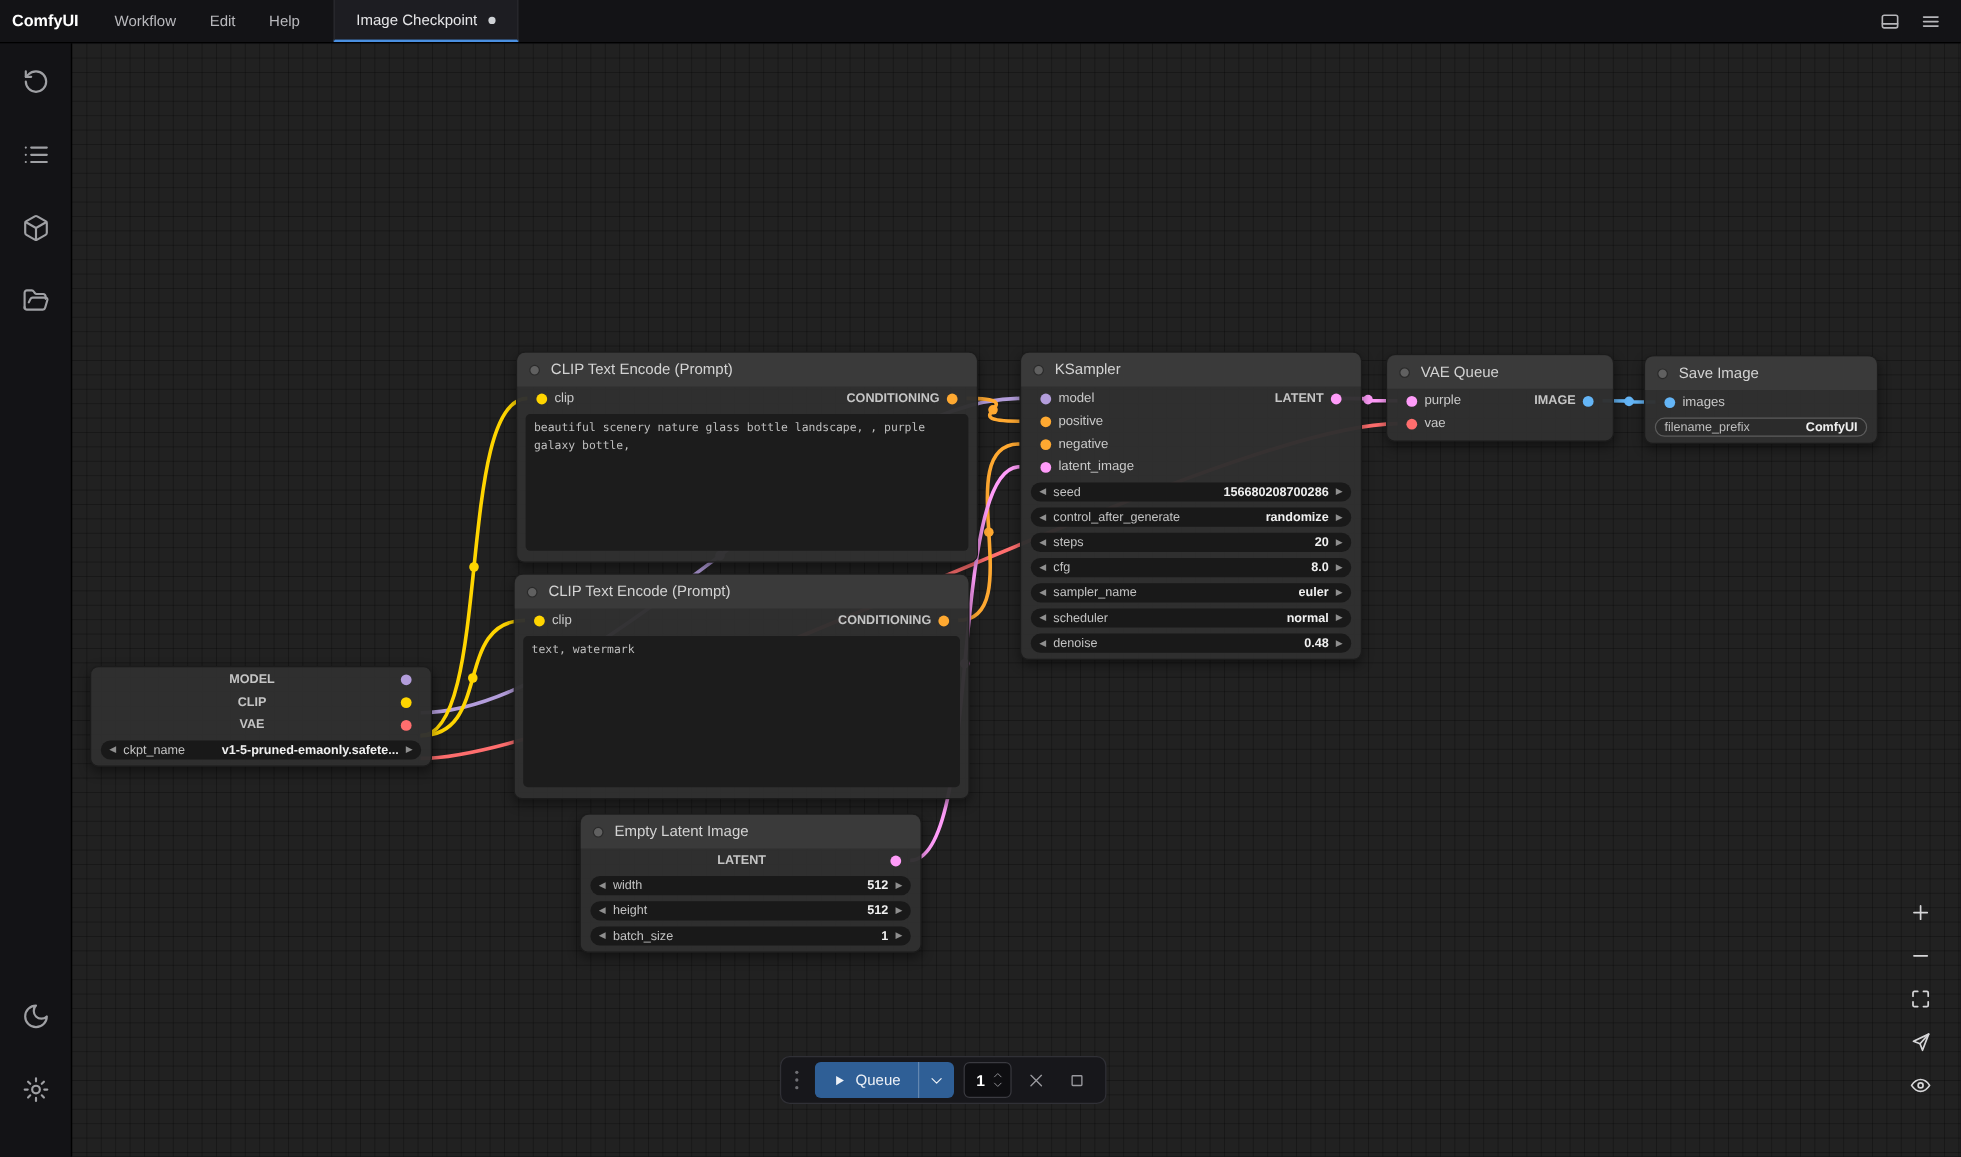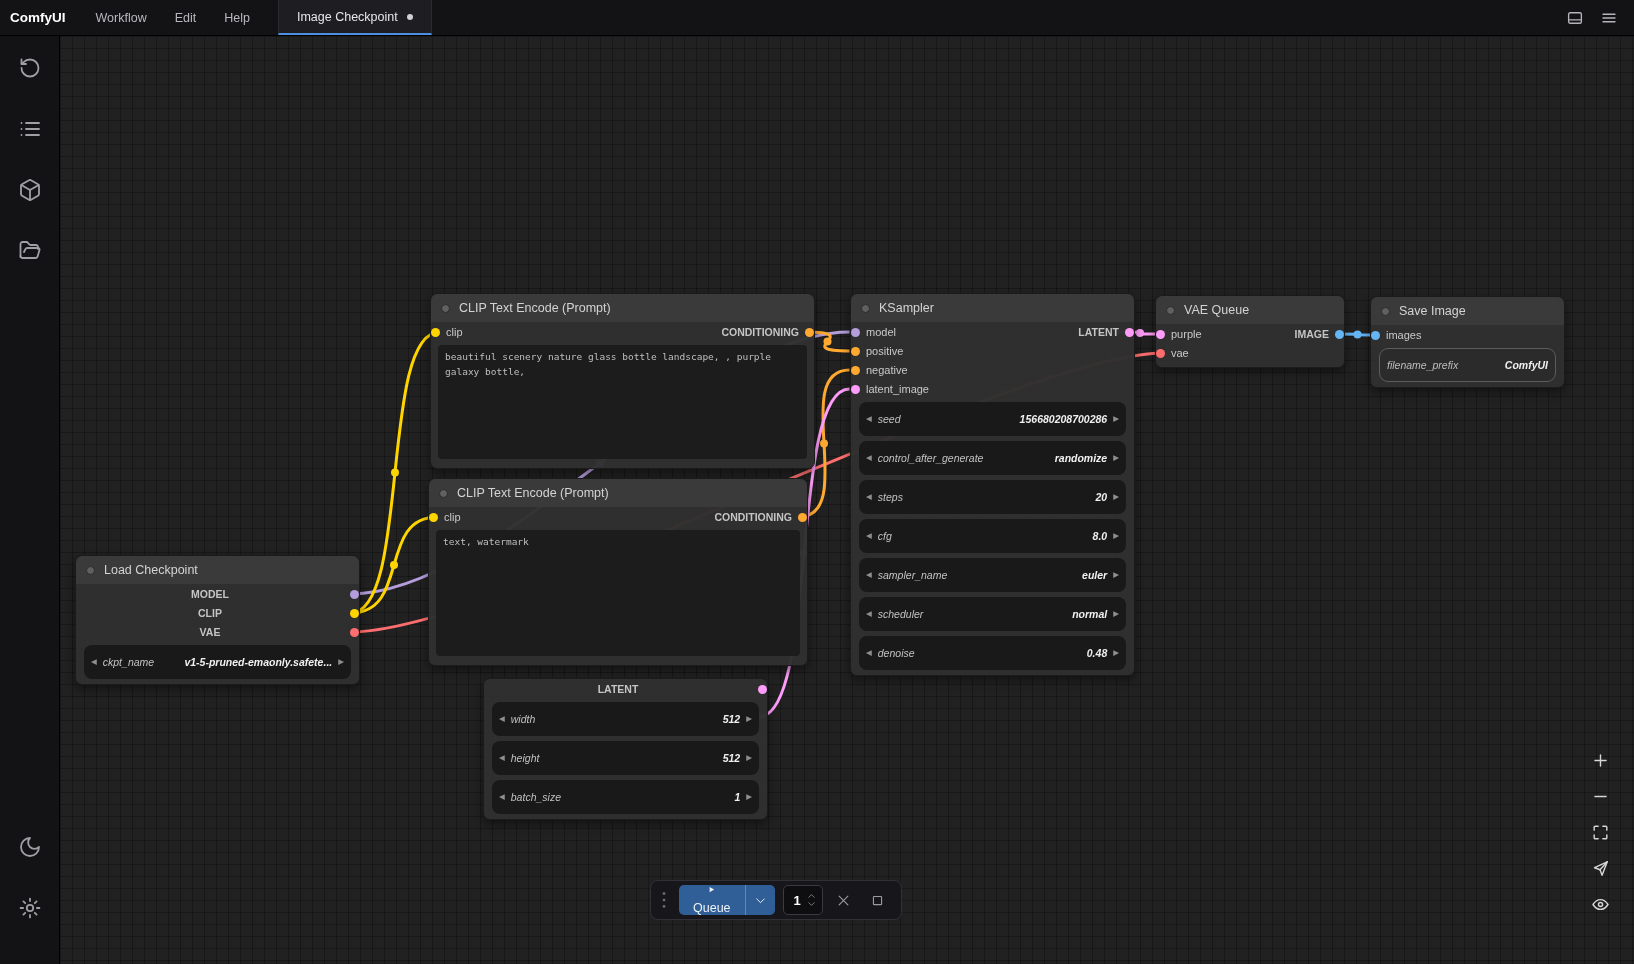--- a/index.html
+++ b/index.html
@@ -43,33 +43,33 @@
 
   
   .node { position:absolute; border-radius:7px; background:rgba(47,47,47,0.97);
     border:1px solid #1b1b1b; box-shadow:0 4px 10px rgba(0,0,0,0.45);
     color:#c8c8c8; padding-bottom:5px; }
   .node-header { height:28px; background:#3a3a3a; border-radius:7px 7px 0 0;
     display:flex; align-items:center; gap:9px; padding:0 10px; cursor:move; }
   .collapse-dot { width:9px; height:9px; border-radius:50%; background:#606060;
     border:1px solid #2a2a2a; flex:none; }
   .node-title { font-size:12.5px; color:#d3d3d3; white-space:nowrap; overflow:hidden; }
-  .slot-row { display:flex; align-items:center; height:18px; padding:0 0; margin-top:1px; }
+  .slot-row { display:flex; align-items:center; height:18px; padding:0 16px; margin-top:1px; }
   .dot { width:9px; height:9px; border-radius:50%; flex:none; }
   .slot-label { font-size:11px; color:#c9c9c9; white-space:nowrap; }
   .slot-label.in { margin-left:6px; }
   .slot-label.out { margin-left:auto; margin-right:6px; font-weight:600; font-size:10.5px; color:#c5c5c5; }
   .dot.only-out { margin-left:auto; }
   .prompt { display:block; margin:4px 7px 4px; width:calc(100% - 14px);
     background:#1c1c1c; border:none; border-radius:4px; color:#bfbfbf;
     font-family:"DejaVu Sans Mono","Liberation Mono",monospace; font-size:9.5px;
     line-height:1.55; padding:5px 7px; resize:none; outline:none; }
   .widgets { padding:4px 8px 0; display:flex; flex-direction:column; gap:5px; }
-  .widget { height:34px; background:#191919; border-radius:8px; display:flex;
-    align-items:center; padding:0 7px; gap:6px; font-size:10.5px; color:#c2c2c2; cursor:pointer;font-style:italic; }
+  .widget { height:16px; background:#191919; border-radius:8px; display:flex;
+    align-items:center; padding:0 7px; gap:6px; font-size:10.5px; color:#c2c2c2; cursor:pointer; }
   .widget .arr { color:#8f8f8f; font-size:7.5px; line-height:1; }
   .widget .wvalue { margin-left:auto; color:#f0f0f0; font-weight:700; white-space:nowrap; }
   .widget.textbox { background:#2b2b2b; border:1px solid #5c5c5c; border-radius:9px; }
   .widget.textbox .wlabel { color:#bdbdbd; }
 
   
   .queue-bar { position:absolute; left:590px; bottom:44px; z-index:5;
     display:flex; align-items:center; gap:8px; height:40px; padding:0 10px 0 6px;
     background:#17171b; border:1px solid #303036; border-radius:8px; }
   .drag-handle { color:#6f6f74; width:14px; height:22px; cursor:grab; }
@@ -177,24 +177,20 @@
         <circle cx="764" cy="407.5" r="4" fill="#FFA931"></circle>
         <path d="M 698.484375 681 C 758.484375 681 729.5 353 789.5 353" stroke="#FF9CF9" stroke-width="3" fill="none"></path>
         <circle cx="743.9921875" cy="516.9999389648438" r="4" fill="#FF9CF9"></circle>
         <path d="M 1055.5 296 C 1115.5 296 1044.5 298 1104.5 298" stroke="#FF9CF9" stroke-width="3" fill="none"></path>
         <circle cx="1080" cy="297" r="4" fill="#FF9CF9"></circle>
         <path d="M 1275.5 298 C 1335.5 298 1259.5 299 1319.5 299" stroke="#64B5F6" stroke-width="3" fill="none"></path>
         <circle cx="1297.5" cy="298.5" r="4" fill="#64B5F6"></circle>
       </svg>
     <div id="nodes">
         <div class="node" style="left: 15px; top: 519px; width: 285px;">
-          <div class="node-header">
-    <span class="collapse-dot"></span>
-    <span class="node-title">Load Checkpoint</span>
-          </div>
           <div class="slot-row">
             <span class="slot-label out">MODEL</span>
       <span class="dot only-out" style="background:#B39DDB"></span>
           </div>
           <div class="slot-row">
             <span class="slot-label out">CLIP</span>
       <span class="dot only-out" style="background:#FFD500"></span>
           </div>
           <div class="slot-row">
             <span class="slot-label out">VAE</span>
@@ -329,20 +325,24 @@
       <span class="slot-label in">images</span>
           </div>
           <div class="widgets">
             <div class="widget textbox">
           <span class="wlabel">filename_prefix</span>
           <span class="wvalue">ComfyUI</span>
             </div>
           </div>
         </div>
         <div class="node" style="left: 423px; top: 642px; width: 285px;">
+          <div class="node-header">
+    <span class="collapse-dot"></span>
+    <span class="node-title">Empty Latent Image</span>
+          </div>
           <div class="slot-row">
             <span class="slot-label out">LATENT</span>
       <span class="dot only-out" style="background:#FF9CF9"></span>
           </div>
           <div class="widgets">
             <div class="widget">
           <span class="arr">◀</span>
           <span class="wlabel">width</span>
           <span class="wvalue">512</span>
           <span class="arr">▶</span>
@@ -363,21 +363,21 @@
         </div>
       </div>
 
     <div class="queue-bar">
       <svg class="drag-handle" viewBox="0 0 14 24">
         <circle cx="7" cy="5" r="1.5" fill="currentColor"></circle>
           <circle cx="7" cy="12" r="1.5" fill="currentColor"></circle>
           <circle cx="7" cy="19" r="1.5" fill="currentColor"></circle>
       </svg>
       <div class="queue-group">
-        <button class="queue-btn" style="background: rgb(47, 95, 150); flex-direction: column;">
+        <button class="queue-btn" style="background: rgb(47, 95, 150);">
           <svg viewBox="0 0 24 24">
               <path d="M7 5l12 7-12 7z" fill="currentColor"></path>
             </svg>
           <span>Queue</span>
         </button>
         <button class="queue-dd" style="background: rgb(47, 95, 150);">
           <svg viewBox="0 0 24 24" class="icon" stroke-width="2.4">
               <path d="M5 9l7 7 7-7"></path>
             </svg>
         </button>

